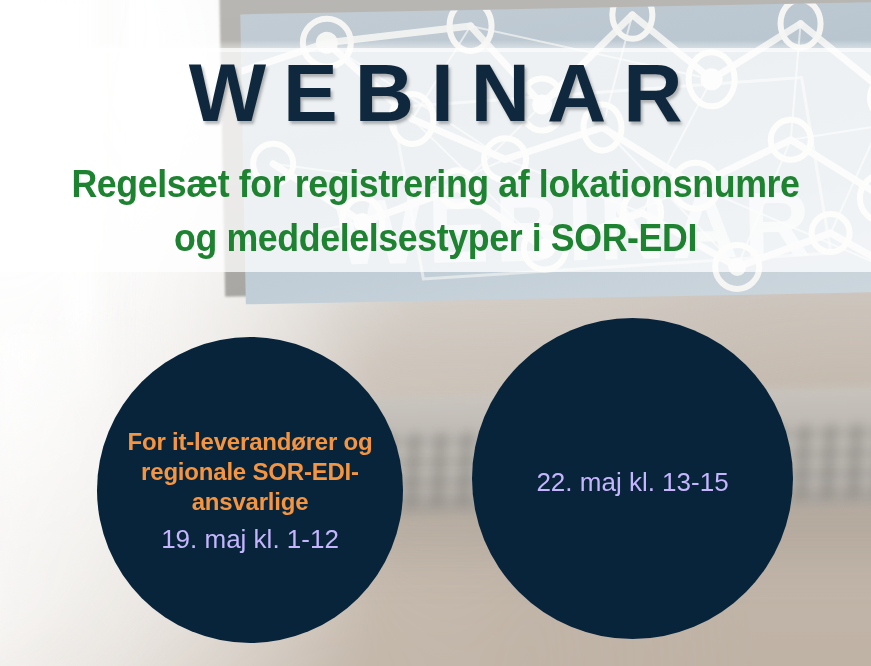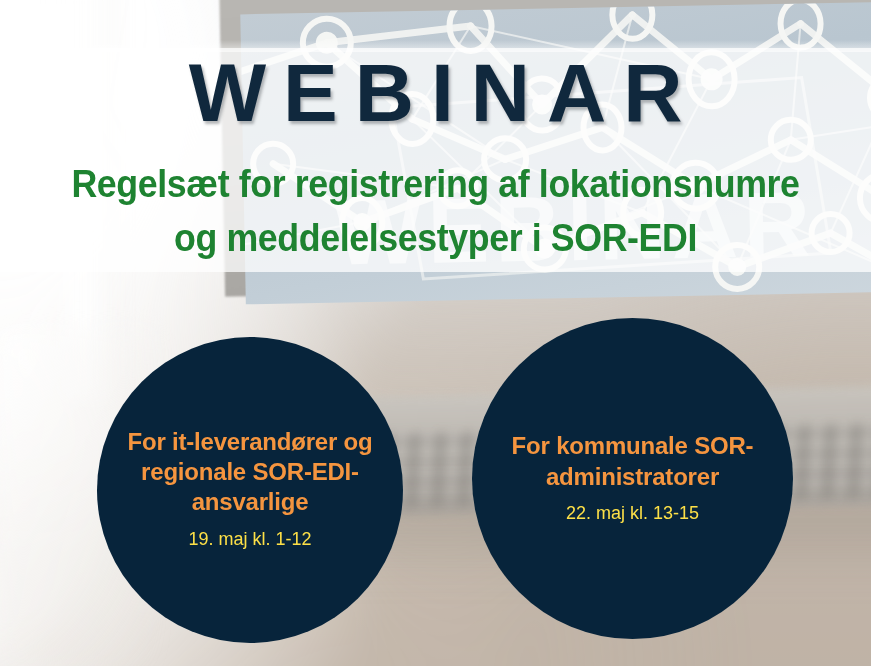--- a/index.html
+++ b/index.html
@@ -207,22 +207,22 @@
     font-size: 24px;
     line-height: 30px;
     text-align: center;
     letter-spacing: -0.2px;
   }
   .circle-right .circle-heading {
     font-size: 24px;
     line-height: 31px;
   }
   .circle-time {
-    color: #fde047;
-    font-size: 18px;
+    color: #c4b5fd;
+    font-size: 26px;
     line-height: 30px;
     text-align: center;
     margin-top: 7px;
     font-weight: normal;
   }
   .circle-right .circle-time { margin-top: 6px; }
 </style>
 </head>
 <body>
 
@@ -344,18 +344,17 @@
       <span class="line1">Regelsæt for registrering af lokationsnumre</span>
       <span class="line2">og meddelelsestyper i SOR-EDI</span>
     </div>
 
     <div class="circle circle-left">
       <div class="circle-heading">For it-leverandører og regionale SOR-EDI-ansvarlige</div>
       <div class="circle-time">19. maj kl. 1-12</div>
     </div>
 
     <div class="circle circle-right">
-      <div class="circle-heading">For kommunale SOR-administratorer</div>
       <div class="circle-time">22. maj kl. 13-15</div>
     </div>
 
   </div>
 </div>
 
 </body></html>

